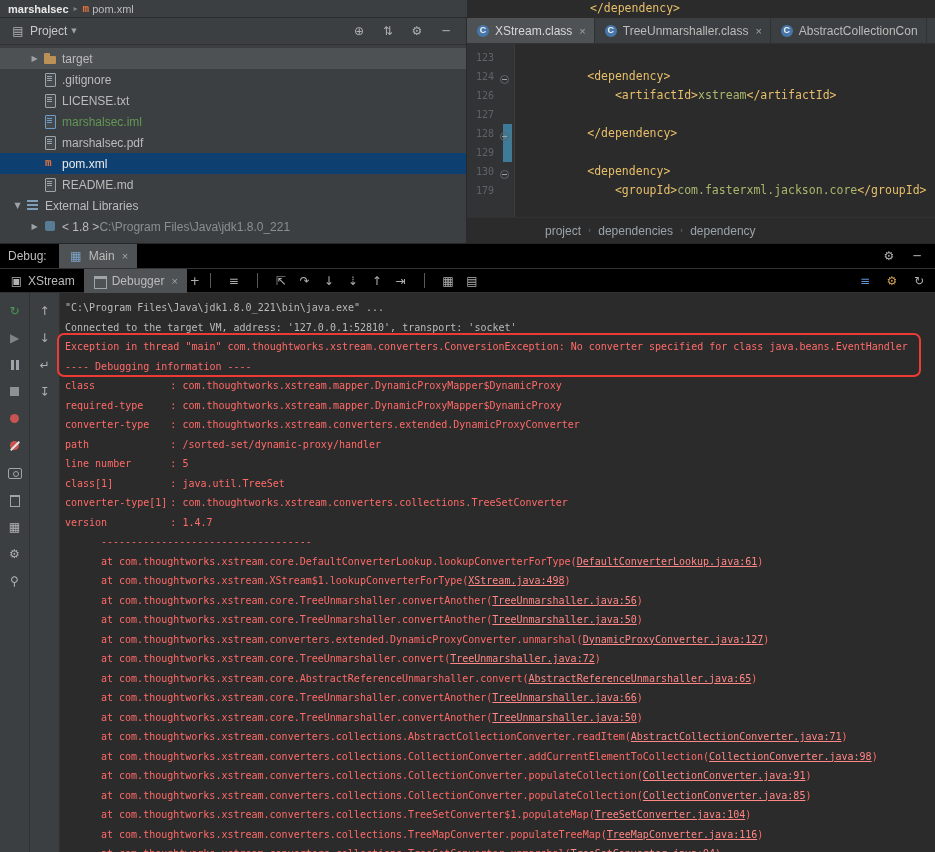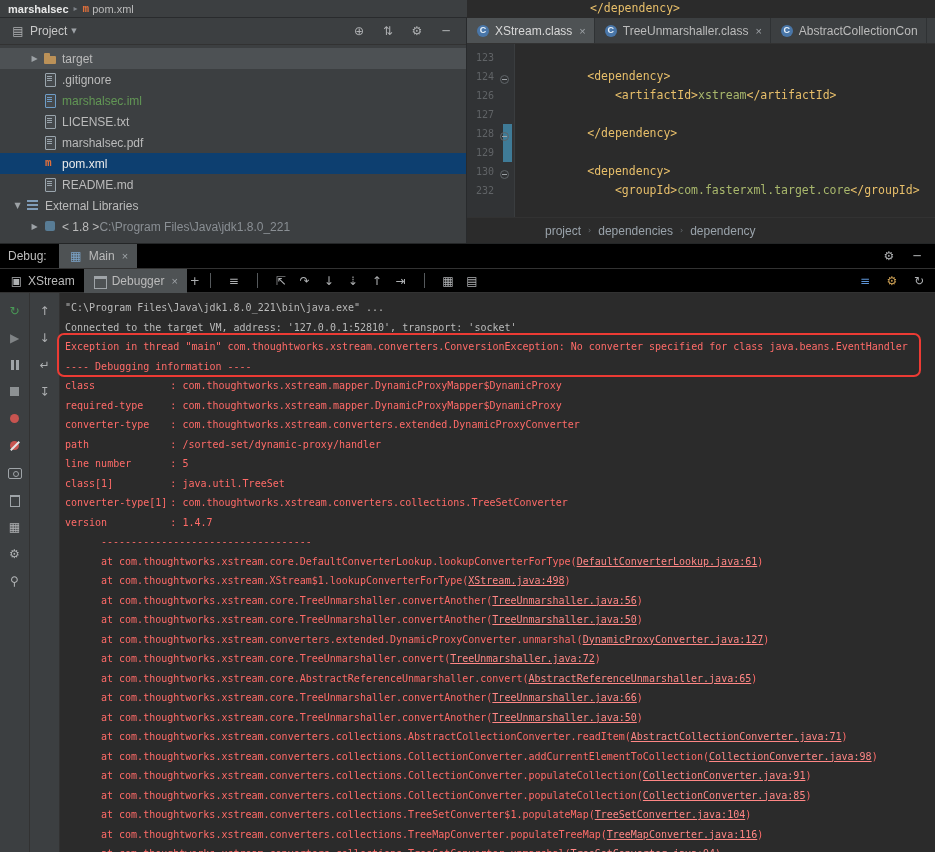--- a/index.html
+++ b/index.html
@@ -128,27 +128,27 @@
           <span class="fic fic-folder"></span>
           <span class="tlbl">target</span>
         </div>
         <div class="trow" style="padding-left: 27px;">
           <span class="arrow"></span>
           <span class="fic fic-file"></span>
           <span class="tlbl">.gitignore</span>
         </div>
         <div class="trow" style="padding-left: 27px;">
           <span class="arrow"></span>
+          <span class="fic fic-file"></span>
+          <span class="tlbl">LICENSE.txt</span>
+        </div>
+        <div class="trow" style="padding-left: 27px;">
+          <span class="arrow"></span>
           <span class="fic fic-module"></span>
           <span class="tlbl c-green">marshalsec.iml</span>
-        </div>
-        <div class="trow" style="padding-left: 27px;">
-          <span class="arrow"></span>
-          <span class="fic fic-file"></span>
-          <span class="tlbl">LICENSE.txt</span>
         </div>
         <div class="trow" style="padding-left: 27px;">
           <span class="arrow"></span>
           <span class="fic fic-file"></span>
           <span class="tlbl">marshalsec.pdf</span>
         </div>
         <div class="trow sel-a" style="padding-left: 27px;">
           <span class="arrow"></span>
           <span class="fic fic-maven"></span>
           <span class="tlbl">pom.xml</span>
@@ -193,21 +193,21 @@
       <div class="gutterbg"></div>
       <div class="vcsbar"></div>
       <div class="code" id="code">
           <div class="cl"><span class="ln">123</span><span class="fold"></span><span class="ct"></span></div>
           <div class="cl"><span class="ln">124</span><span class="fold"><span class="fc"></span></span><span class="ct">          <span class="c-tag">&lt;dependency&gt;</span></span></div>
           <div class="cl"><span class="ln">126</span><span class="fold"></span><span class="ct">              <span class="c-tag">&lt;artifactId&gt;</span><span class="c-val">xstream</span><span class="c-tag">&lt;/artifactId&gt;</span></span></div>
           <div class="cl"><span class="ln">127</span><span class="fold"></span></div>
           <div class="cl"><span class="ln">128</span><span class="fold"><span class="fc"></span></span><span class="ct">          <span class="c-tag">&lt;/dependency&gt;</span></span></div>
           <div class="cl"><span class="ln">129</span><span class="fold"></span><span class="ct"></span></div>
           <div class="cl"><span class="ln">130</span><span class="fold"><span class="fc"></span></span><span class="ct">          <span class="c-tag">&lt;dependency&gt;</span></span></div>
-          <div class="cl"><span class="ln">232</span><span class="fold"></span><span class="ct">              <span class="c-tag">&lt;groupId&gt;</span><span class="c-val">com.fasterxml.target.core</span><span class="c-tag">&lt;/groupId&gt;</span></span></div>
+          <div class="cl"><span class="ln">179</span><span class="fold"></span><span class="ct">              <span class="c-tag">&lt;groupId&gt;</span><span class="c-val">com.fasterxml.jackson.core</span><span class="c-tag">&lt;/groupId&gt;</span></span></div>
         </div>
     </div>
     <div class="crumbs" id="crumbs">
         <span class="crumb">project</span>
         <span class="crumb-sep">›</span>
         <span class="crumb">dependencies</span>
         <span class="crumb-sep">›</span>
         <span class="crumb">dependency</span>
       </div>
   </div>

